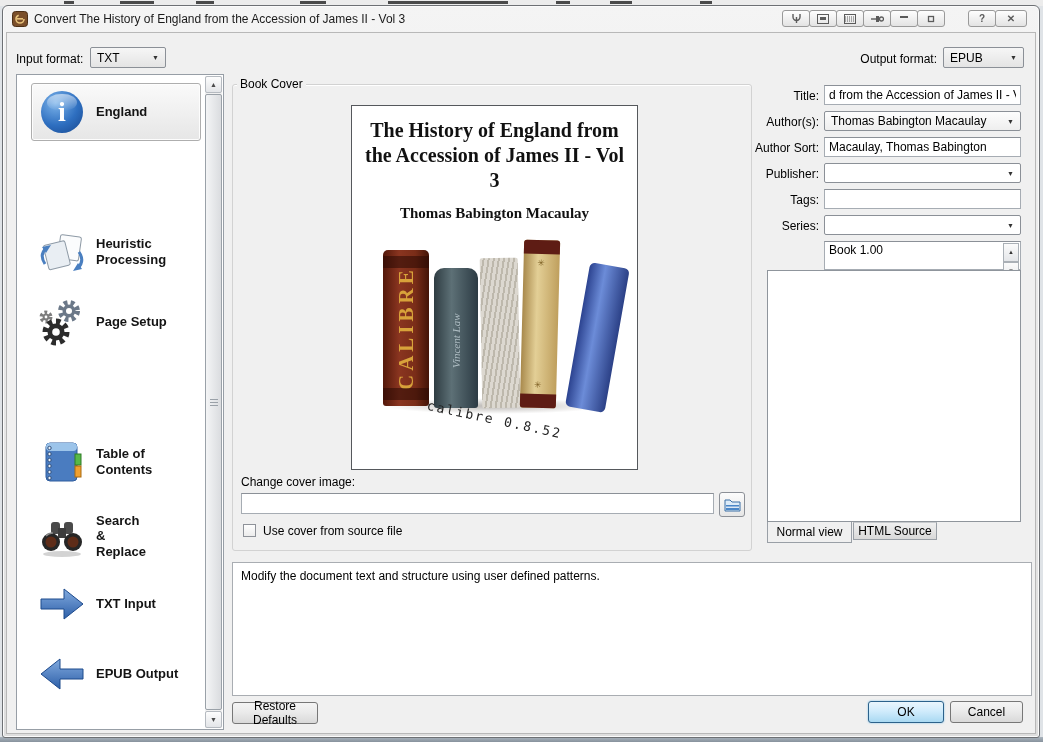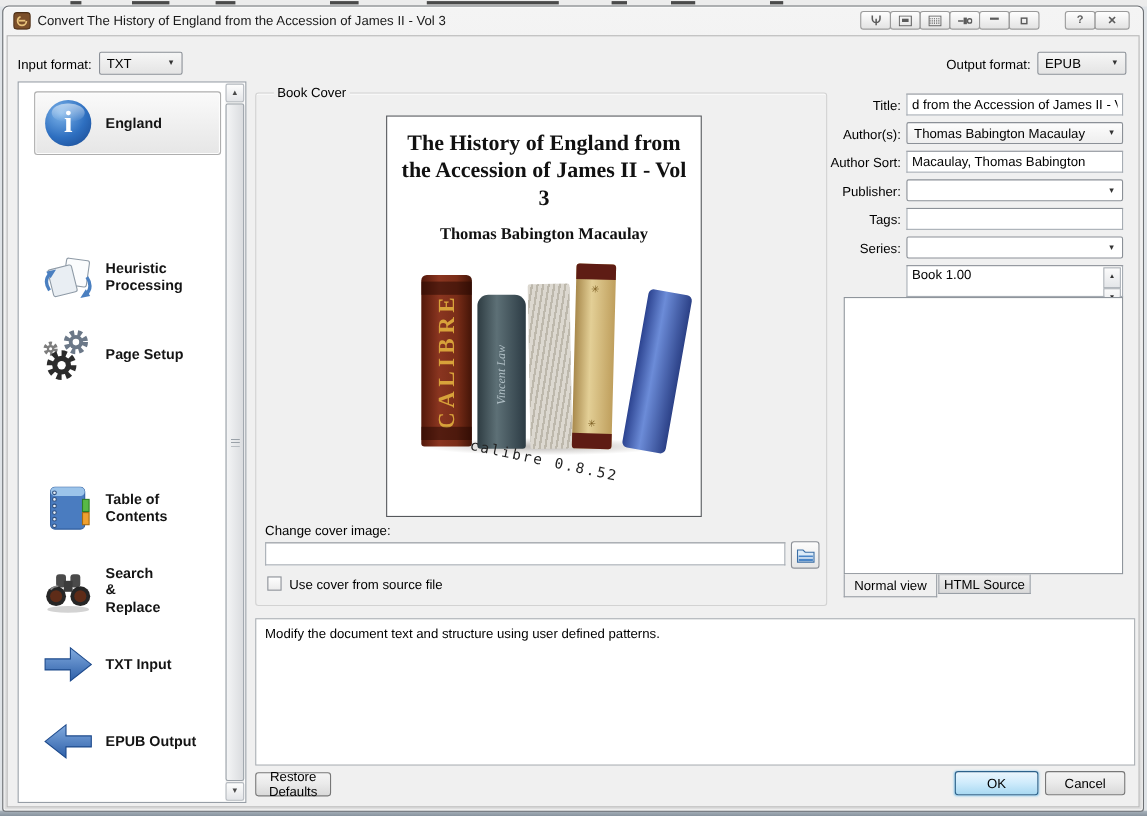--- a/index.html
+++ b/index.html
@@ -66,21 +66,21 @@
                background:linear-gradient(100deg,#ffffff,#dcdcdc); border:1px solid #b9b9b9;
                border-radius:45% 45% 40% 40%; overflow:hidden; }
   .paint-can i { position:absolute; left:5px; top:8px; width:15px; height:19px; display:block;
                  background:repeating-linear-gradient(90deg,#f3c13e 0 3px,#d99a16 3px 5px); border-radius:3px; }
   .drip { position:absolute; left:6px; top:24px; width:9px; height:18px; background:#b81f12;
           border-radius:60% 40% 50% 60%/30% 30% 70% 70%; transform:rotate(14deg); }
   .splash { position:absolute; left:0px; top:42px; width:26px; height:6px; background:#a01b10; border-radius:50%; }
 
   
   .groupbox { position:absolute; left:225px; top:51px; width:520px; height:467px; border:1px solid #d2d2d2; border-radius:3px; box-shadow:inset 0 1px 0 #fff; }
-  .groupbox .gb-label { position:absolute; left:16px; top:-8px; background:#f0f0f0; padding:0 3px; font-size:12px;text-align:center; }
+  .groupbox .gb-label { position:absolute; left:4px; top:-8px; background:#f0f0f0; padding:0 3px; font-size:12px;text-align:center; }
   .cover { position:absolute; left:118px; top:20px; width:287px; height:365px; background:#fff; border:1px solid #55585c; overflow:hidden; }
   .cover-title { margin:12px 8px 0; text-align:center; font:bold 20px "Liberation Serif",serif; line-height:1.25; color:#111; }
   .cover-author { margin-top:12px; text-align:center; font:bold 15px "Liberation Serif",serif; color:#111; }
   .books { position:relative; width:232px; height:186px; margin:8px auto 0; }
   .books .shadow { position:absolute; left:6px; bottom:2px; width:220px; height:16px;
                    background:radial-gradient(ellipse at center, rgba(60,50,40,.35), rgba(60,50,40,0) 70%); }
   .bk { position:absolute; bottom:10px; }
   .bk1 { left:4px; width:46px; height:156px; border-radius:5px 5px 3px 3px;
          background:linear-gradient(90deg,#53180a,#8a3520 35%,#7a2d18 70%,#431407); }
   .bk1::before,.bk1::after { content:""; position:absolute; left:0; right:0; height:12px; background:rgba(40,10,4,.55); }
@@ -395,18 +395,18 @@
         <span>▼</span>
       </span>
     </div>
 
     <div class="comments"></div>
     <div class="tab active">Normal view</div>
     <div class="tab inactive">HTML Source</div>
 
     <div class="descpanel">Modify the document text and structure using user defined patterns.</div>
 
-    <div class="btn" style="left:225px;top:669px;width:69px;height:22px">Restore Defaults</div>
+    <div class="btn" style="left:225px;top:669px;width:86px;height:22px">Restore Defaults</div>
     <div class="btn default" style="left:861px;top:668px;width:76px;height:22px">OK</div>
     <div class="btn" style="left:943px;top:668px;width:73px;height:22px">Cancel</div>
 
   </div>
 </div>
 
 </body></html>

